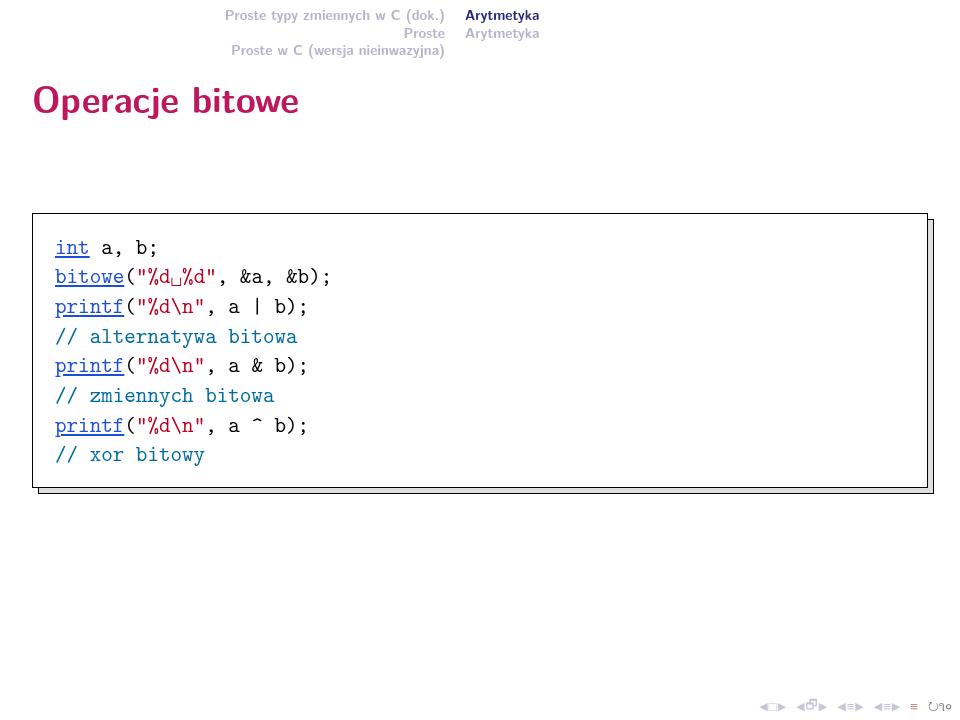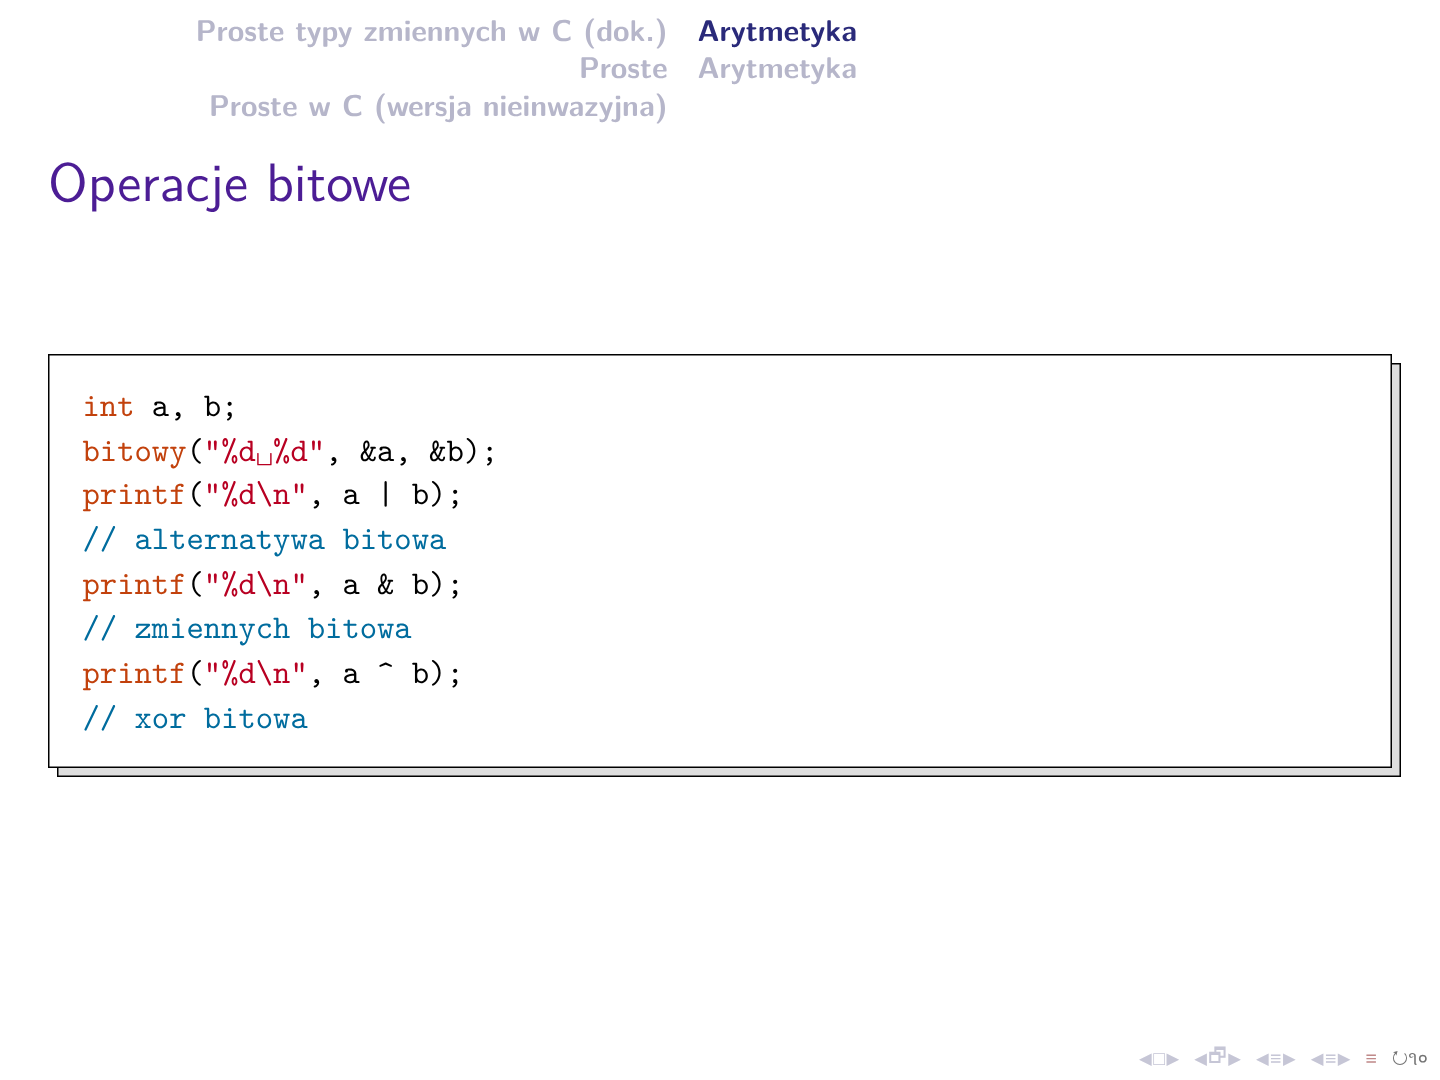--- a/index.html
+++ b/index.html
@@ -5,39 +5,39 @@
   * { margin: 0; padding: 0; box-sizing: border-box; }
   body {
     width: 960px; height: 720px;
     font-family: "Latin Modern Sans", "Computer Modern Sans", "Trebuchet MS", sans-serif;
     background: #fff;
     position: relative;
     overflow: hidden;
   }
   .nav-header {
     display: flex;
-    font-size: 20px;
+    font-size: 14px;
     padding-top: 6px;
     color: #b6b6ca;
   }
   .nav-left {
     width: 455px;
     text-align: right;
     padding-right: 10px;
   }
   .nav-left .line, .nav-right .line { line-height: 1.25; font-weight: 600; }
   .nav-left .active, .nav-right .active { color: #2a2a7a; }
   .nav-right {
     text-align: center;
     padding-left: 10px;
   }
   .frame-title {
-    color: #4c1d95;
+    color: #be185d;
     font-size: 36px;
-    font-weight: 400;
+    font-weight: 700;
     padding: 12px 0 0 32px;
   }
   .code-box-wrap {
     position: relative;
     margin: 90px 32px 0 32px;
   }
   .code-shadow {
     position: absolute;
     top: 6px; left: 6px; right: -6px; bottom: -6px;
     background: #dedede;
@@ -46,21 +46,21 @@
   .code-box {
     position: relative;
     background: #fff;
     border: 1px solid #000;
     padding: 18px 22px;
     font-family: "Latin Modern Mono", "Courier New", monospace;
     font-size: 22px;
     line-height: 1.35;
     white-space: pre;
   }
-  .kw { color: #c2410c; }
+  .kw { color: #1d4ed8; text-decoration: underline; }
   .str { color: #b80022; }
   .cmt { color: #006c9e; }
   .footer {
     position: absolute;
     bottom: 0; left: 0; right: 0;
     height: 30px;
     background: #fff;
     display: flex;
     align-items: center;
     font-size: 13px;
@@ -101,27 +101,27 @@
     <div class="line active">Arytmetyka</div>
     <div class="line">Arytmetyka</div>
   </div>
 </div>
 
 <div class="frame-title">Operacje bitowe</div>
 
 <div class="code-box-wrap">
   <div class="code-shadow"></div>
   <div class="code-box"><span class="kw">int</span><span> a, b;</span>
-<span class="kw">bitowy</span><span>(</span><span class="str">"%d␣%d"</span><span>, &amp;a, &amp;b);</span>
+<span class="kw">bitowe</span><span>(</span><span class="str">"%d␣%d"</span><span>, &amp;a, &amp;b);</span>
 <span class="kw">printf</span><span>(</span><span class="str">"%d\n"</span><span>, a | b);</span>
 <span class="cmt">// alternatywa bitowa</span>
 <span class="kw">printf</span><span>(</span><span class="str">"%d\n"</span><span>, a &amp; b);</span>
 <span class="cmt">// zmiennych bitowa</span>
 <span class="kw">printf</span><span>(</span><span class="str">"%d\n"</span><span>, a ^ b);</span>
-<span class="cmt">// xor bitowa</span></div>
+<span class="cmt">// xor bitowy</span></div>
 </div>
 
 <div class="footer-text">
   <span class="footer-author">J. Piersa</span>
   <span class="footer-course">Pr. C/C++ 2012/2013 Laboratorium 03</span>
 </div>
 
 <div class="footer">
   <div class="footer-icons">
     <span class="grp">

